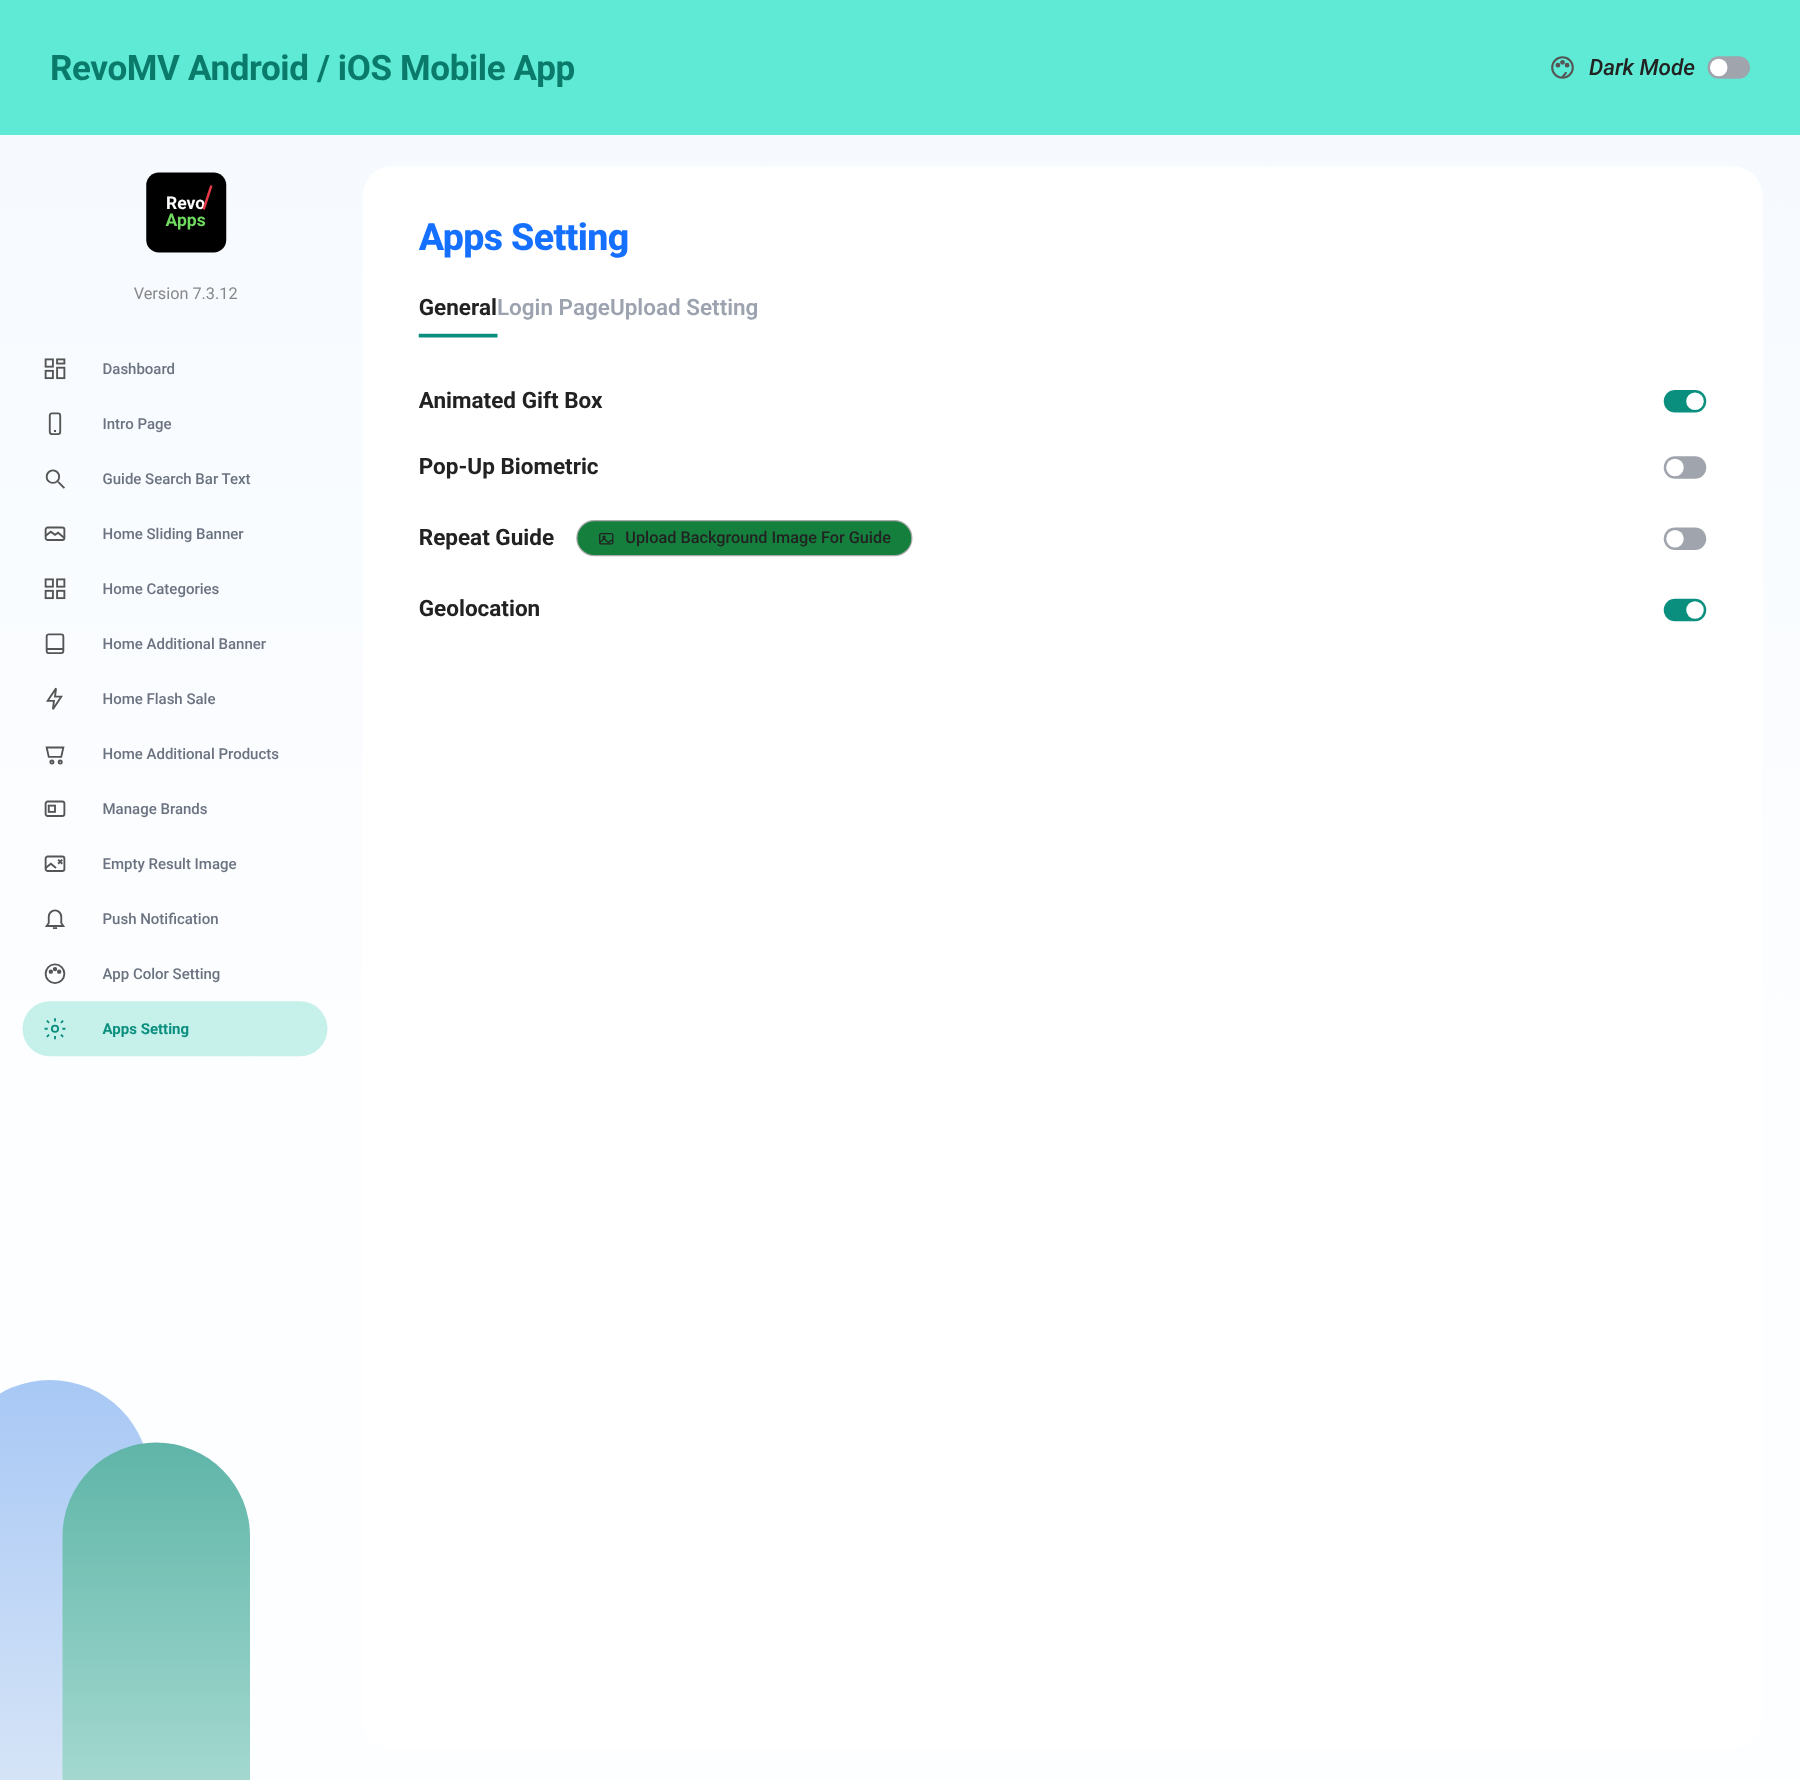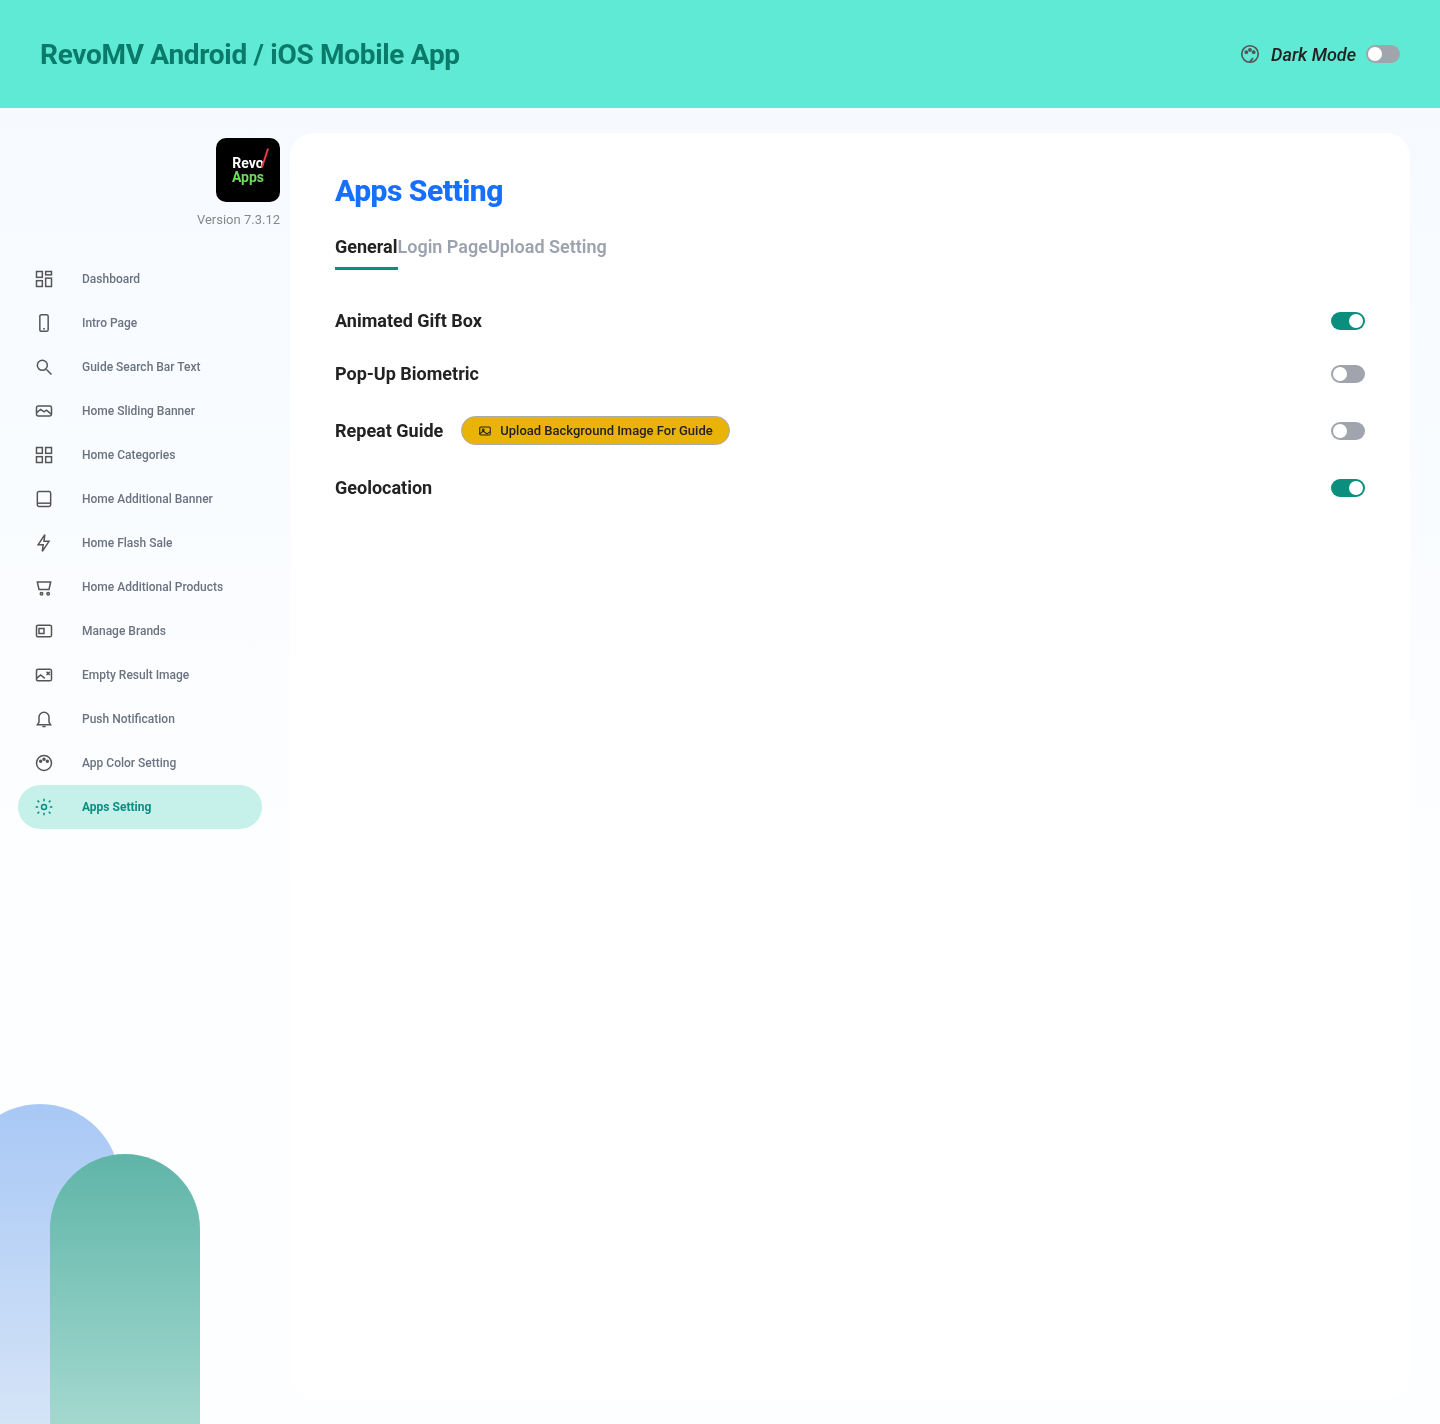--- a/index.html
+++ b/index.html
@@ -65,21 +65,21 @@
 }
 .sidebar {
   width: 280px;
   padding-top: 30px;
   position: relative;
   overflow: hidden;
 }
 .logo-wrap {
   display: flex;
   flex-direction: column;
-  align-items: flex-end;
+  align-items: center;
   margin-bottom: 30px;
   padding-left: 17px;
 }
 .logo {
   width: 64px; height: 64px;
   border-radius: 10px;
   background: #000;
   display: flex;
   flex-direction: column;
   align-items: center;
@@ -89,21 +89,21 @@
 .logo-text1 { color: #fff; font-size: 14px; font-weight: 700; line-height: 1; }
 .logo-text2 { color: #6fdc5f; font-size: 14px; font-weight: 700; line-height: 1; }
 .logo-slash {
   position: absolute;
   width: 2px; height: 20px;
   background: #e63946;
   transform: rotate(18deg);
   top: 10px; left: 48px;
 }
 .version {
-  margin-top: 10px;
+  margin-top: 26px;
   font-size: 13px;
   color: #888;
 }
 .nav {
   padding: 0 18px;
 }
 .nav-item {
   display: flex;
   align-items: center;
   gap: 28px;
@@ -192,21 +192,21 @@
 }
 .upload-btn {
   display: inline-flex;
   align-items: center;
   gap: 8px;
   border: 1px solid #aaa;
   border-radius: 18px;
   padding: 6px 16px;
   font-size: 13px;
   color: #222;
-  background: #eab308;
+  background: #15803d;
   cursor: pointer;
   font-weight: 500;
 }
 .upload-btn svg { width: 14px; height: 14px; }
 </style>
 </head>
 <body>
 
 <div class="header">
   <div class="header-title">RevoMV Android / iOS Mobile App</div>

